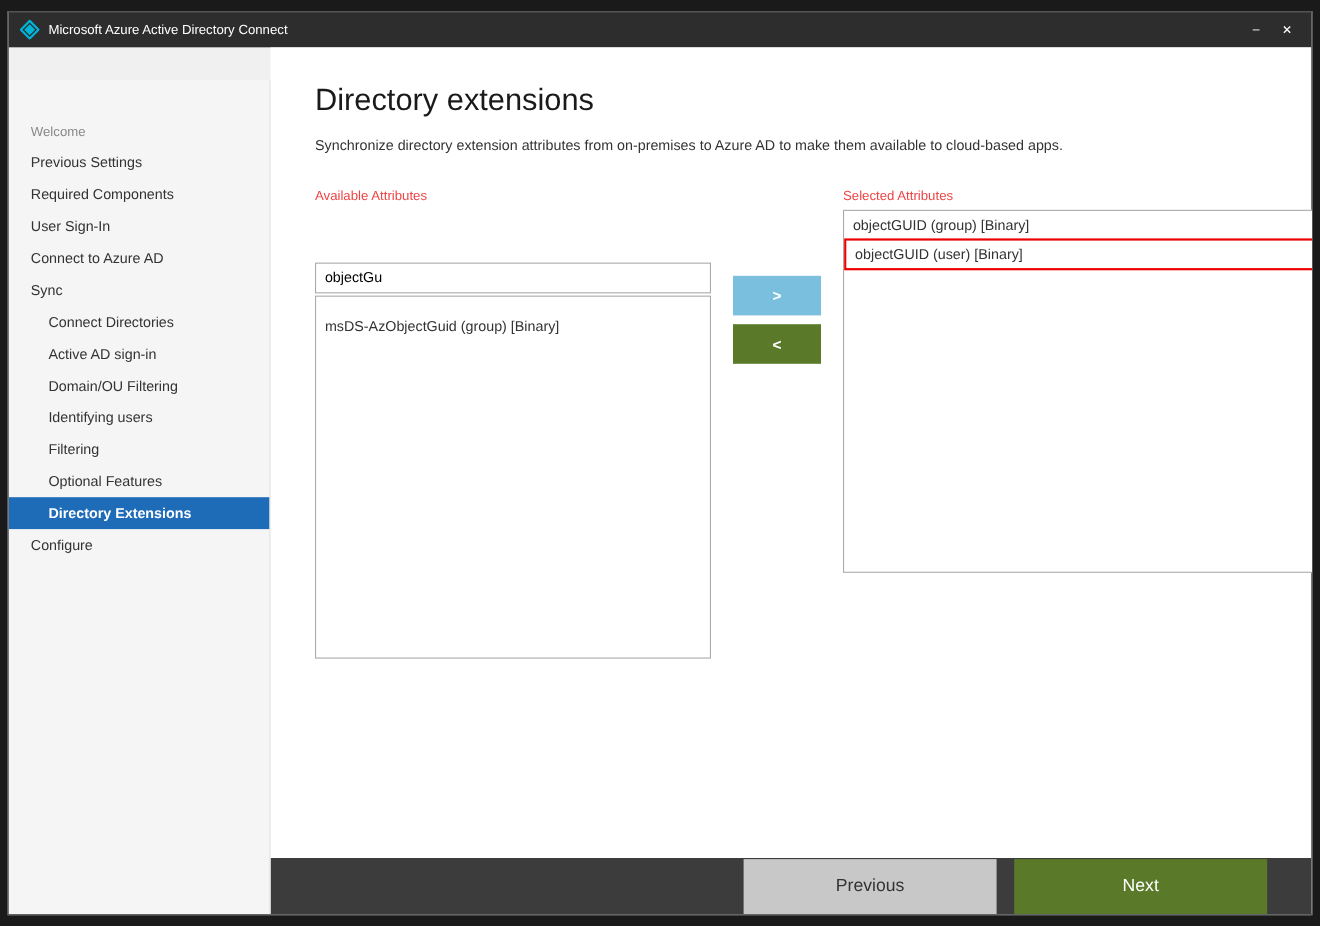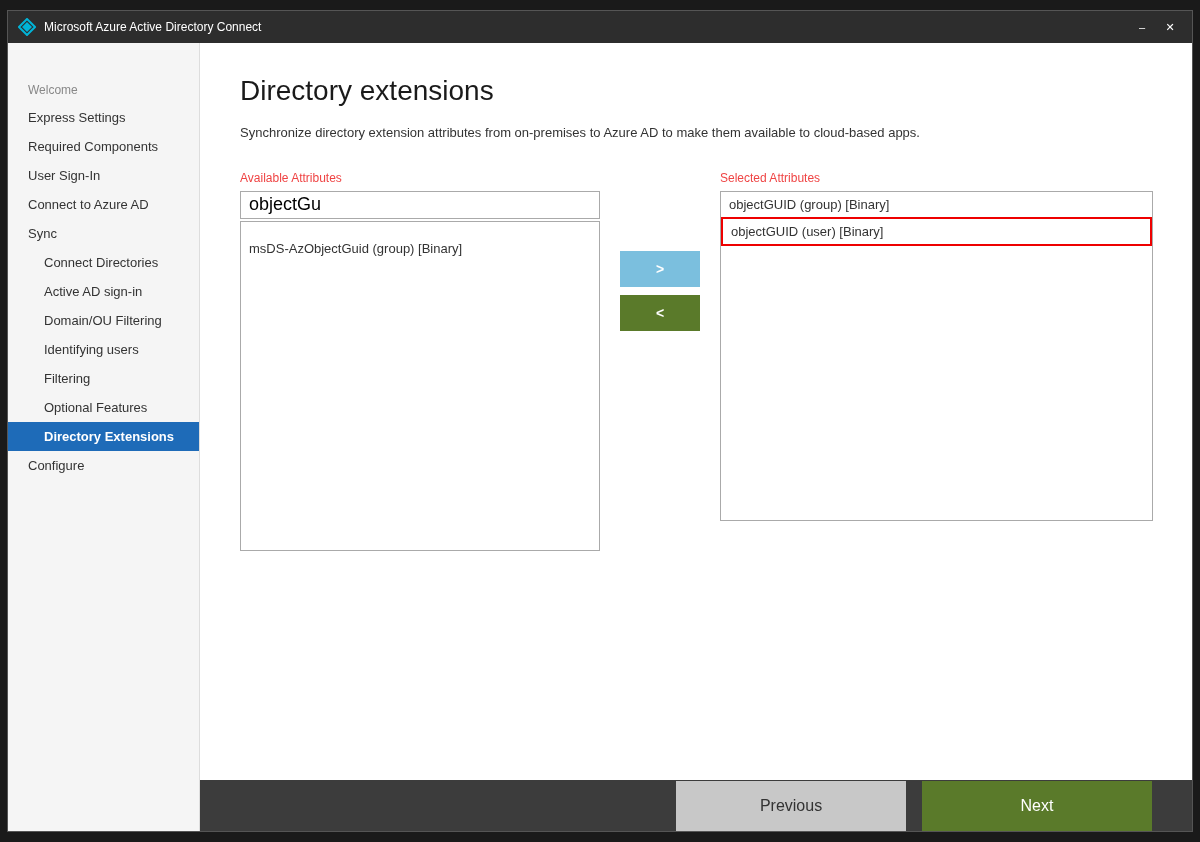--- a/index.html
+++ b/index.html
@@ -55,26 +55,27 @@
       display: flex;
       align-items: center;
       justify-content: center;
     }
     .main-content {
       display: flex;
       flex: 1;
       overflow: hidden;
     }
     .sidebar {
-      width: 192px;
+      width: 238px;
       background: #f5f5f5;
       border-right: 1px solid #ddd;
       padding: 36px 0;
       flex-shrink: 0;
       overflow-y: auto;
+      margin-top: 30px;
     }
     .sidebar-section-label {
       color: #888;
       font-size: 12px;
       padding: 4px 20px;
       margin-bottom: 2px;
     }
     .sidebar-item {
       padding: 7px 20px;
       font-size: 13px;
@@ -127,23 +128,24 @@
     .attributes-panel-label {
       font-size: 12px;
       color: #ef4444;
       margin-bottom: 6px;
     }
     .search-input {
       width: 360px;
       height: 28px;
       border: 1px solid #aaa;
       padding: 3px 8px;
-      font-size: 18px;
+      font-size: 13px;
       margin-bottom: 2px;
       outline: none;
+      margin-top: 48px;
     }
     .listbox {
       width: 360px;
       height: 330px;
       border: 1px solid #aaa;
       background: #fff;
       overflow-y: auto;
       font-size: 13px;
     }
     .listbox-item {
@@ -254,21 +256,21 @@
       <button class="titlebar-btn close">✕</button>
     </div>
   </div>
 
   <div class="main-content">
 
     <div class="sidebar">
       <div class="sidebar-section-label">Welcome</div>
 
       <div id="sidebar-items-container">
-          <div class="sidebar-item">Express Settings</div>
+          <div class="sidebar-item">Previous Settings</div>
           <div class="sidebar-item">Required Components</div>
           <div class="sidebar-item">User Sign-In</div>
           <div class="sidebar-item">Connect to Azure AD</div>
           <div class="sidebar-item">Sync</div>
           <div class="sidebar-item sub">Connect Directories</div>
           <div class="sidebar-item sub">Active AD sign-in</div>
           <div class="sidebar-item sub">Domain/OU Filtering</div>
           <div class="sidebar-item sub">Identifying users</div>
           <div class="sidebar-item sub">Filtering</div>
           <div class="sidebar-item sub">Optional Features</div>

